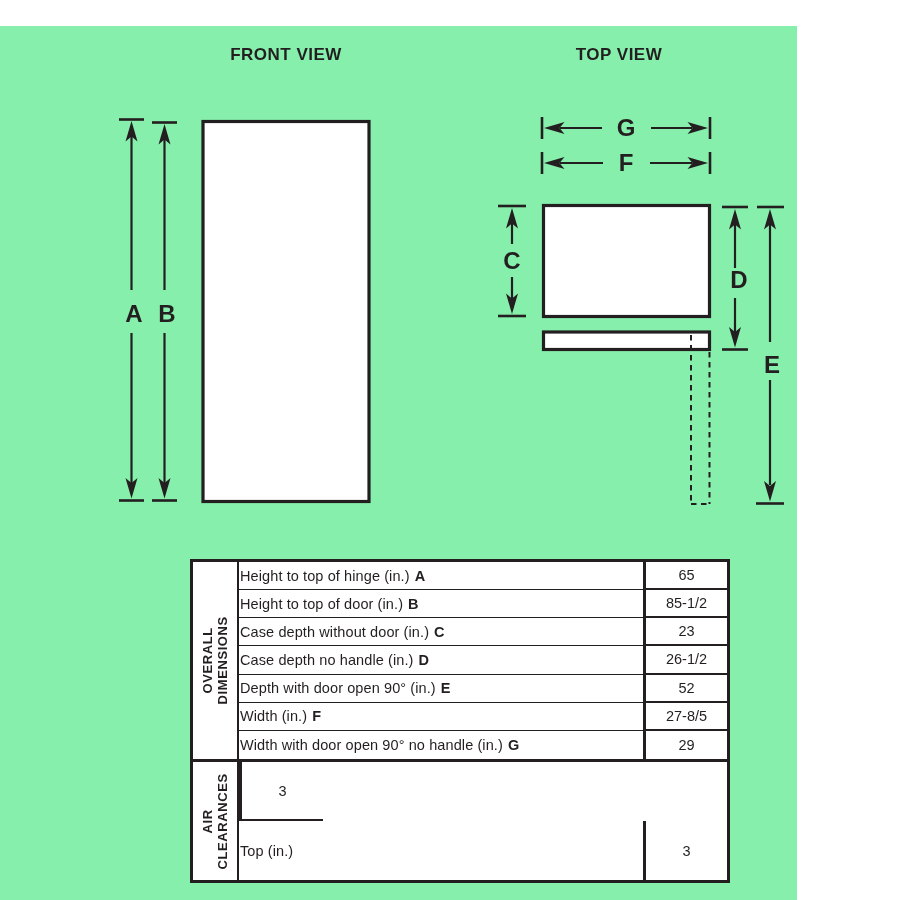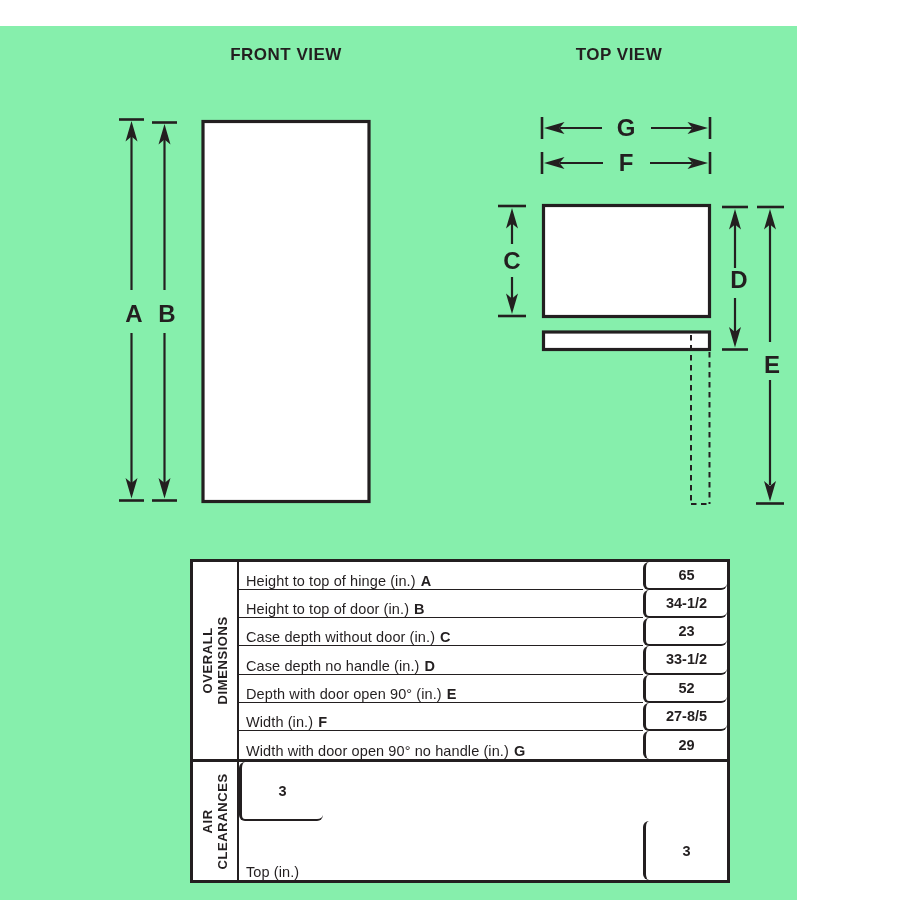--- a/index.html
+++ b/index.html
@@ -22,26 +22,26 @@
                border:3px solid #231f20; background:#fff; }
   .t-section { display:flex; }
   .t-overall { height:197px; }
   .t-air     { height:121px; border-top:3px solid #231f20; }
   .t-rot  { width:46px; min-width:46px; border-right:2px solid #231f20;
             display:flex; align-items:center; justify-content:center; }
   .rot-inner { transform:rotate(-90deg); font-weight:bold; font-size:13px;
                line-height:1.18; letter-spacing:.6px; text-align:center; white-space:nowrap; }
   .t-rows { flex:1; display:flex; flex-direction:column; }
   .t-row  { flex:1; display:flex; min-height:0; }
-  .t-desc { flex:1; display:flex; align-items:flex-end; padding-left:7px;
+  .t-desc { flex:1; display:flex; align-items:center; padding-left:1px;
             font-size:14.5px; letter-spacing:.1px; }
   .t-row:not(:last-child) .t-desc { border-bottom:1.5px solid #231f20; }
   .t-val  { width:84px; min-width:84px; border-left:3px solid #231f20;
             display:flex; align-items:center; justify-content:center;
-            font-weight:bold; font-size:14.5px;border-radius:6px; }
+            font-weight:normal; font-size:14.5px; }
   .t-row:not(:last-child) .t-val { border-bottom:2.5px solid #231f20; }
   .t-letter { font-weight:bold; margin-left:5px; }
 
   
   .footer-note { position:absolute; left:0; right:0; top:873px; text-align:center;
                  font-size:17px; letter-spacing:-0.2px; color:#231f20; }
 </style>
 </head>
 <body>
 
@@ -149,35 +149,35 @@
               <span>Height to top of hinge (in.)</span>
               <span class="t-letter">A</span>
             </div>
           <div class="t-val">65</div>
         </div>
         <div class="t-row">
           <div class="t-desc">
               <span>Height to top of door (in.)</span>
               <span class="t-letter">B</span>
             </div>
-          <div class="t-val">34-1/2</div>
+          <div class="t-val">85-1/2</div>
         </div>
         <div class="t-row">
           <div class="t-desc">
               <span>Case depth without door (in.)</span>
               <span class="t-letter">C</span>
             </div>
           <div class="t-val">23</div>
         </div>
         <div class="t-row">
           <div class="t-desc">
               <span>Case depth no handle (in.)</span>
               <span class="t-letter">D</span>
             </div>
-          <div class="t-val">33-1/2</div>
+          <div class="t-val">26-1/2</div>
         </div>
         <div class="t-row">
           <div class="t-desc">
               <span>Depth with door open 90° (in.)</span>
               <span class="t-letter">E</span>
             </div>
           <div class="t-val">52</div>
         </div>
         <div class="t-row">
           <div class="t-desc">

